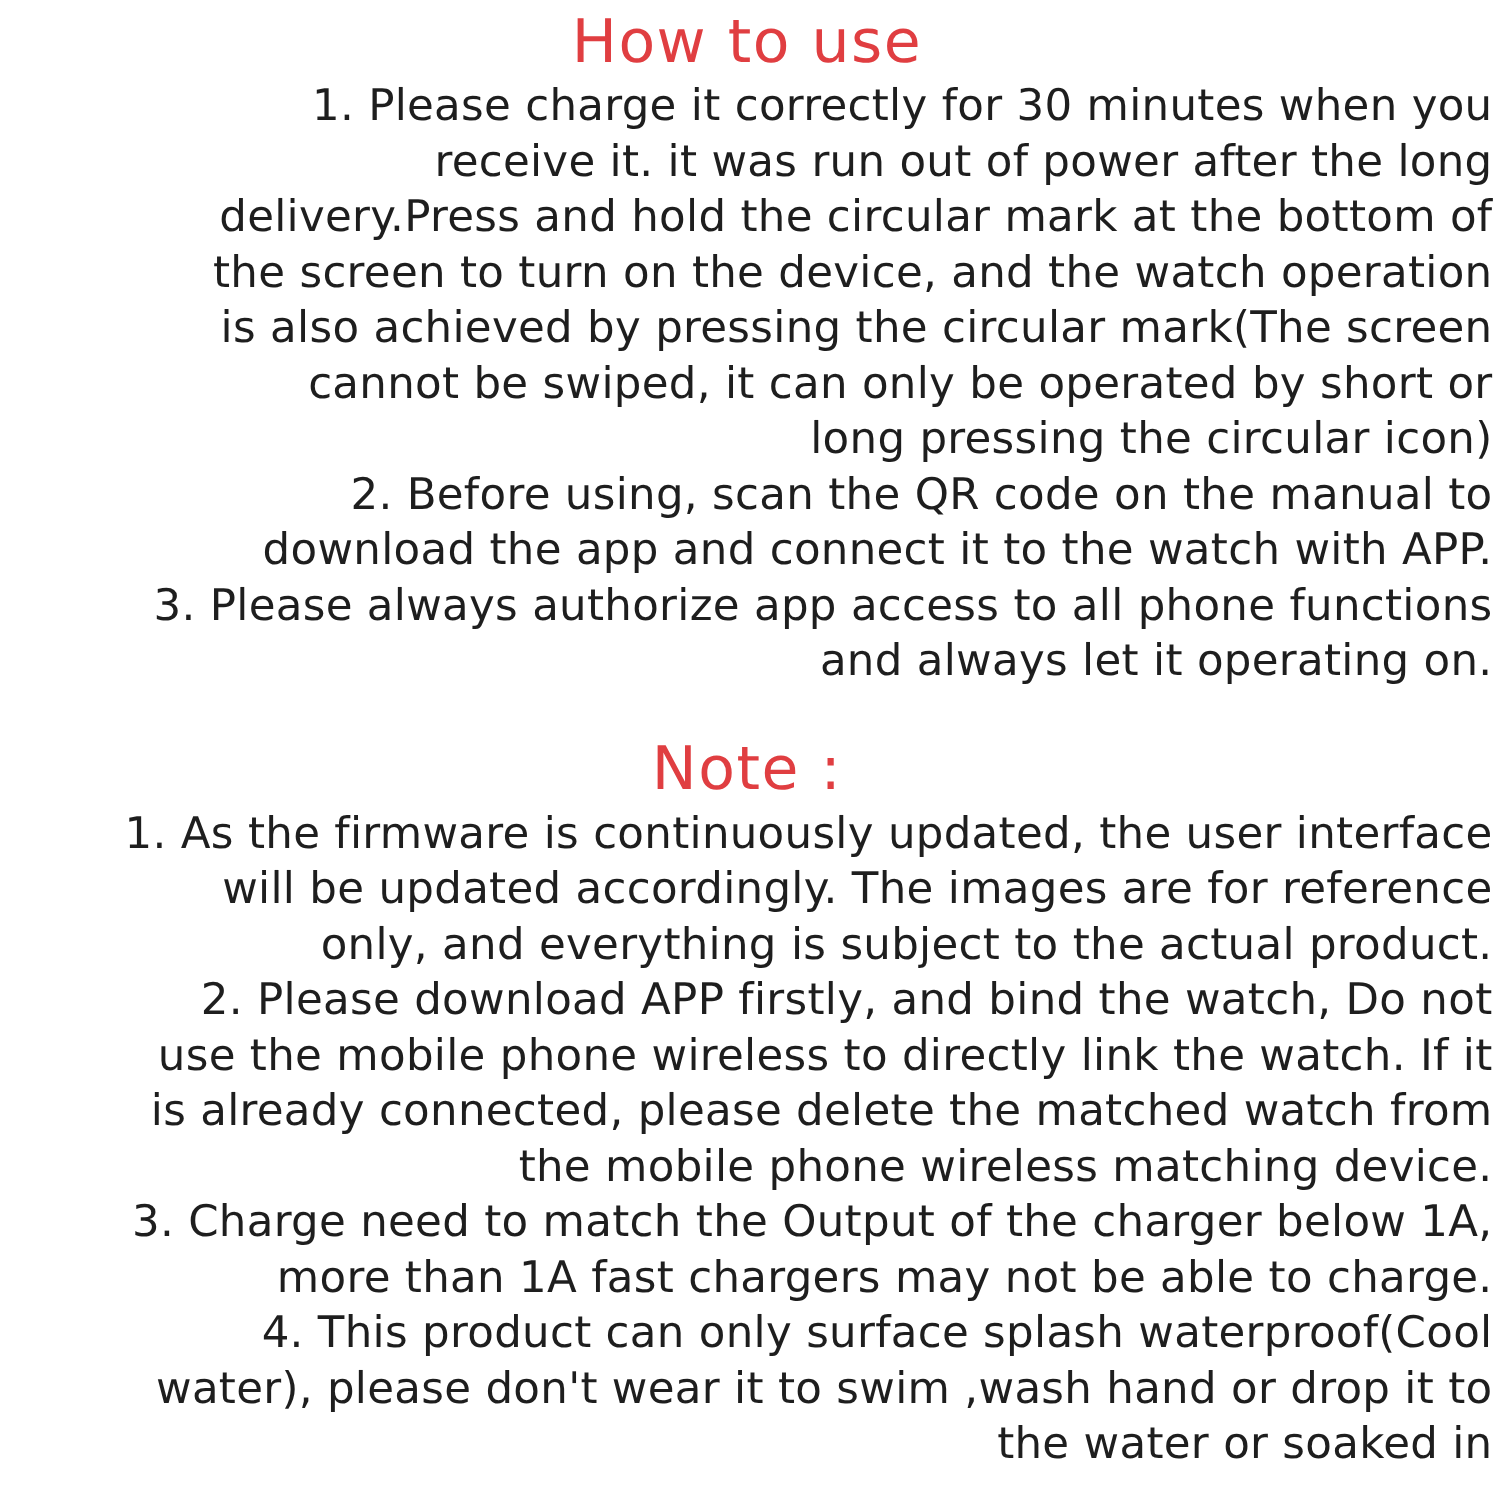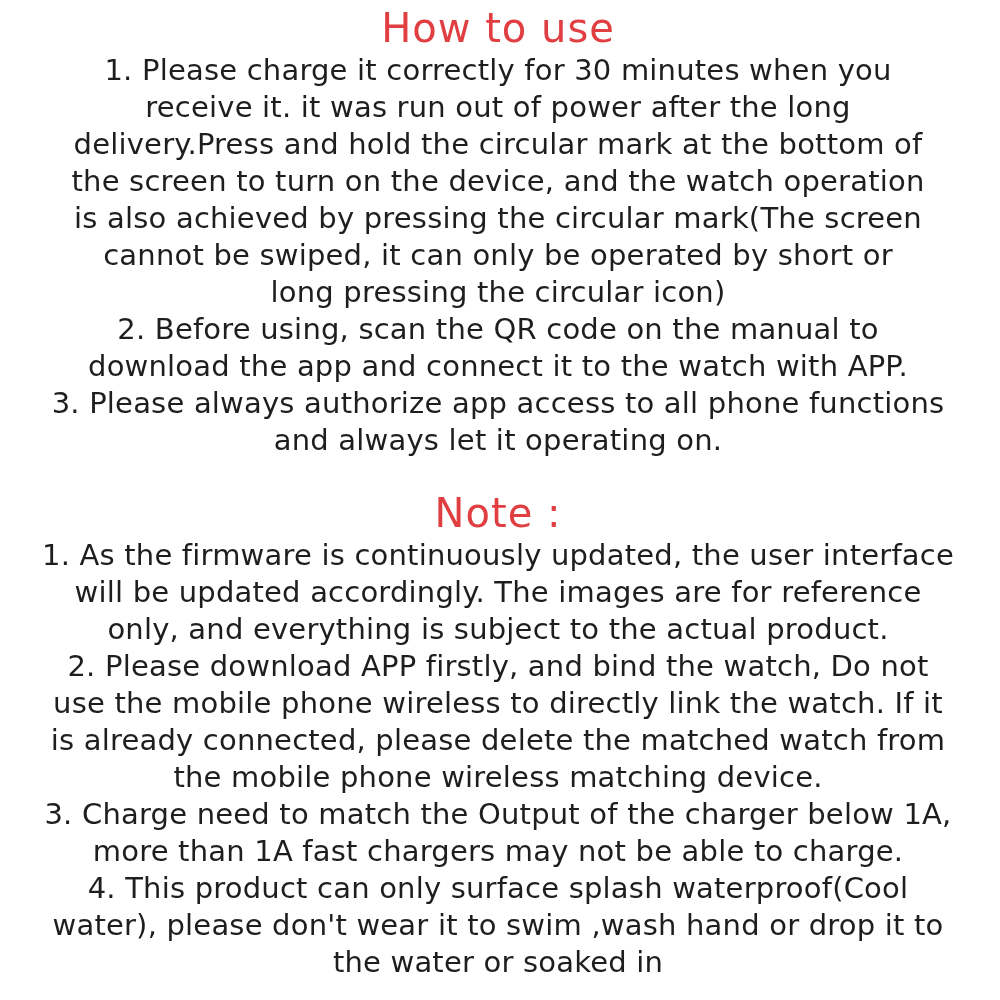--- a/index.html
+++ b/index.html
@@ -27,21 +27,21 @@
     letter-spacing: 1px;
   }
   .section-heading.second {
     margin-top: 30px;
   }
   .section-body {
     margin: 0;
     font-size: 29px;
     line-height: 37px;
     font-weight: 400;
-    text-align: center;
+    text-align: right;
     white-space: pre-line;
     color: #1e1e1e;
     letter-spacing: 0.2px;
   }
 </style>
 </head>
 <body>
 
 <div class="page">
 

